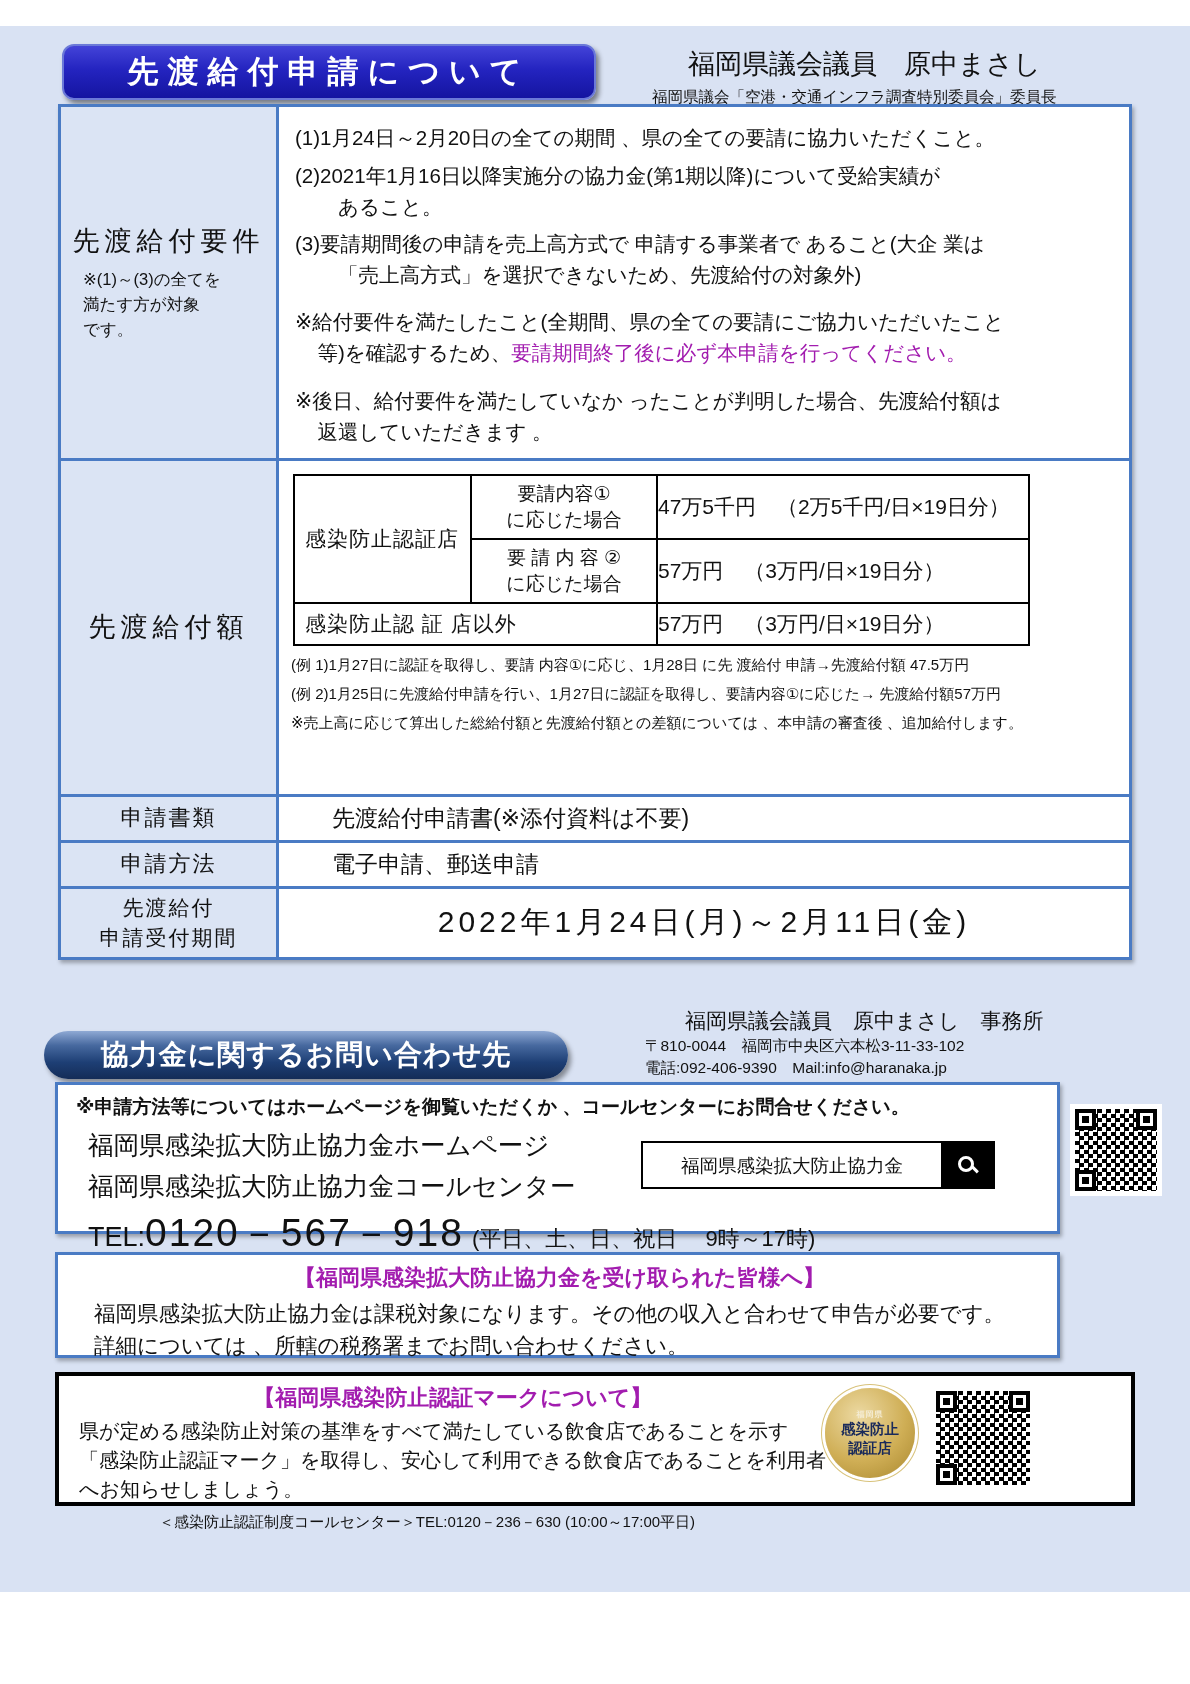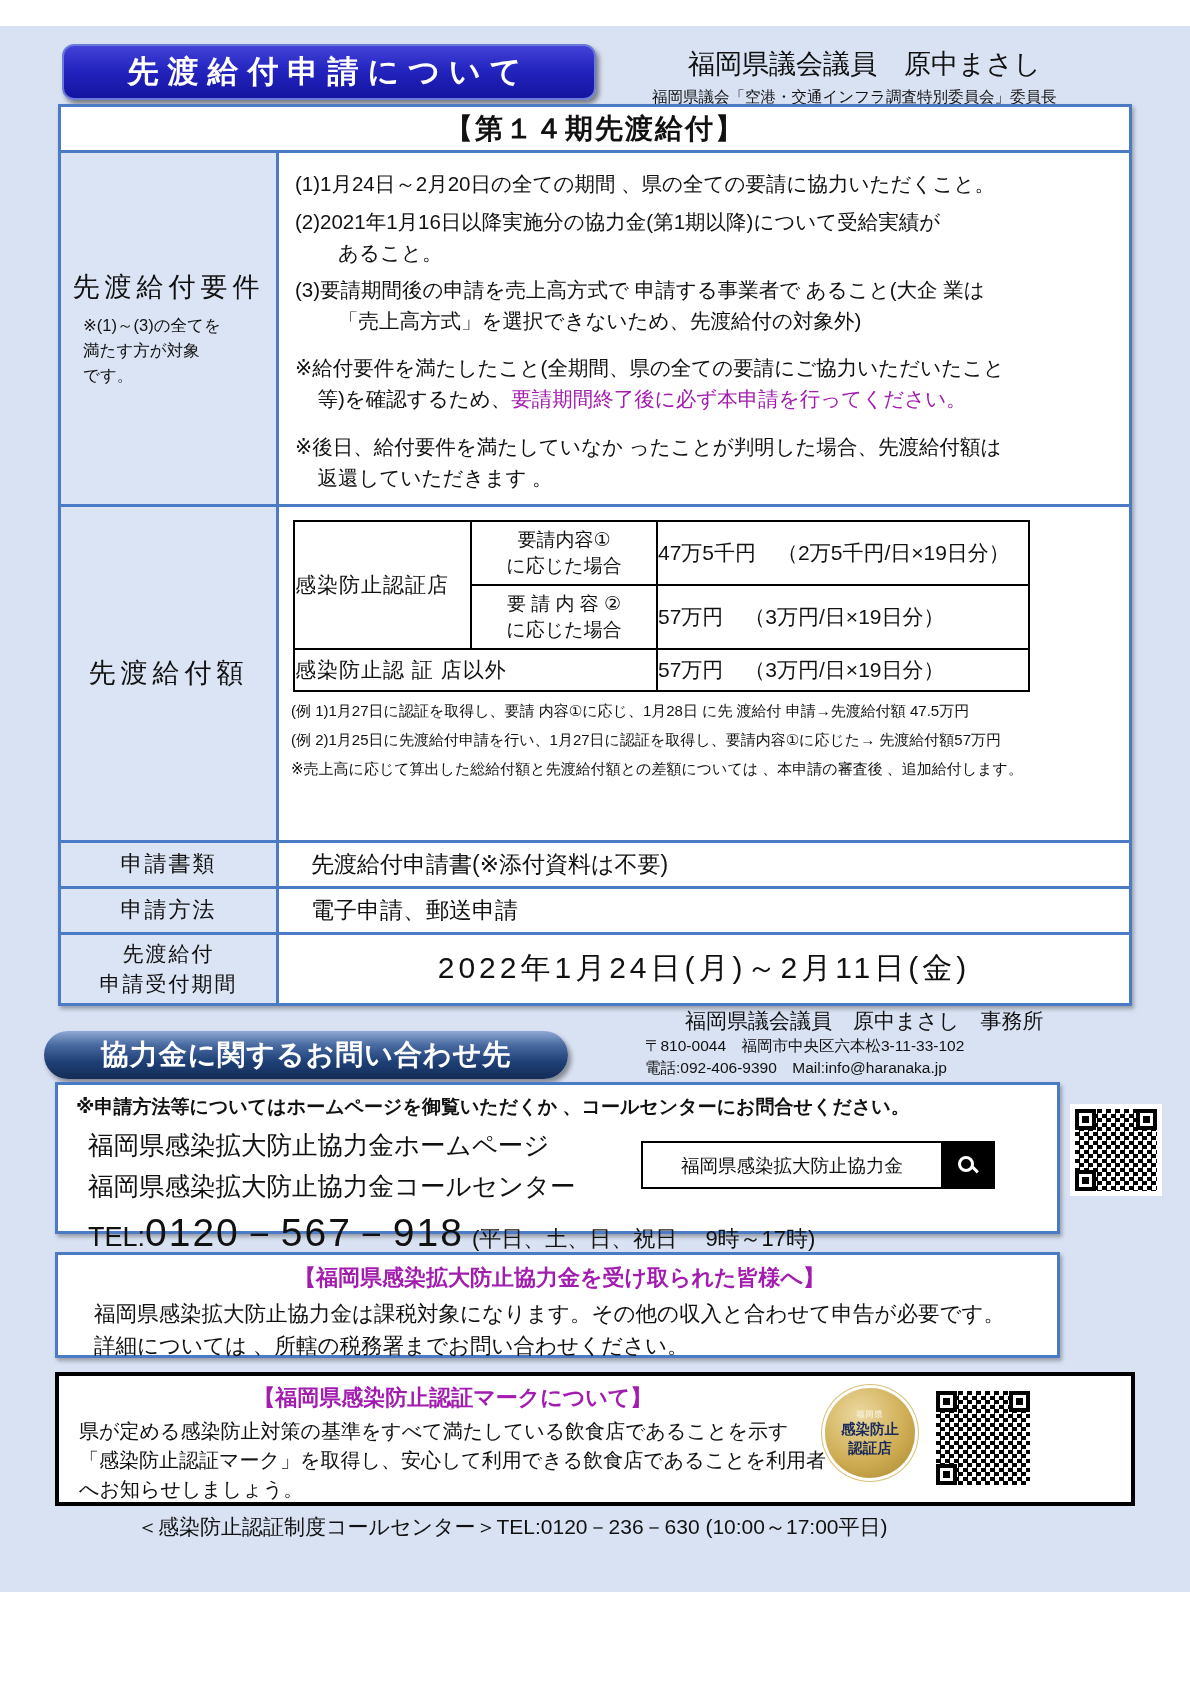--- a/index.html
+++ b/index.html
@@ -50,30 +50,30 @@
   .req-label { font-size:27px; letter-spacing:5px; }
   .req-sub { font-size:16.5px; line-height:1.5; align-self:flex-start; padding-left:22px; margin-top:8px; }
   .req-content { padding:16px 14px 10px 16px; font-size:20.5px; line-height:1.5; }
   .req-content .item { padding-left:2.1em; text-indent:-2.1em; margin-bottom:7px; }
   .req-content .note { padding-left:1.1em; text-indent:-1.1em; margin-top:16px; }
 
   .row-amount { min-height:336px; }
   .amt-content { padding:13px 10px 8px 12px; }
   .amt-table { border-collapse:collapse; margin-left:2px; }
   .amt-table td { border:2px solid #000; }
-  .amt-table .c1 { width:177px; font-size:21px; padding-left:0; letter-spacing:1px; }
+  .amt-table .c1 { width:177px; font-size:21px; padding-left:10px; letter-spacing:1px; }
   .amt-table .c2 { width:186px; font-size:19px; text-align:center; line-height:1.35; height:64px; }
   .amt-table .c3 { width:372px; font-size:21px; padding-left:0; }
   .amt-table tr:last-child .c2, .amt-table tr:last-child td { height:42px; }
   .red-note { font-size:19.5px; line-height:1.45; margin-top:11px; padding-left:1.1em; text-indent:-1.1em; }
   .example { font-size:15px; line-height:1.35; margin-top:9px; }
 
   .row-small { min-height:46px; }
   .small-label { font-size:22px; letter-spacing:2px; }
-  .small-value { font-size:23px; display:flex; align-items:center; padding-left:32px;text-align:center; }
+  .small-value { font-size:23px; display:flex; align-items:center; padding-left:53px;text-align:center; }
 
   .row-period { min-height:68px; }
   .period-label { font-size:21px; letter-spacing:2px; text-align:center; line-height:1.4; }
   .period-value { font-size:30px; letter-spacing:4px; display:flex; align-items:center; justify-content:center; }
 
   
   .office { position:absolute; left:645px; top:1006px; width:510px; line-height:1.4; }
   .office-line1 { font-size:21px; margin-left:40px; }
   .office-line2, .office-line3 { font-size:15.5px; font-weight:500; }
 
@@ -127,21 +127,21 @@
   .tax-body { font-size:21.5px; line-height:1.5; margin-top:5px; padding-left:14px; }
 
   
   .cert-box {
     position:absolute; left:55px; top:1372px; width:1080px; height:134px;
     background:#fff; border:4px solid #000;
     padding:7px 14px 19px 20px;
   }
   .cert-title { font-size:22px; font-weight:600; width:72%; text-align:center; }
   .cert-body { font-size:20px; line-height:1.45; margin-top:4px; width:750px; }
-  .cert-callcenter { font-size:21px; margin-top:9px; margin-left:58px; }
+  .cert-callcenter { font-size:15px; margin-top:9px; margin-left:80px; }
   .badge {
     position:absolute; left:766px; top:12px; width:90px; height:90px; border-radius:50%;
     background:radial-gradient(circle at 38% 30%, #ecd9a2 0%, #cfae55 55%, #a8862e 100%);
     display:flex; flex-direction:column; align-items:center; justify-content:center;
     color:#1a2a5a; font-weight:bold; text-align:center;
     box-shadow:0 0 0 3px #fff, 0 0 0 4px #d8c27a;
   }
   .badge-small { font-size:8px; color:#f4ecd4; letter-spacing:1px; }
   .badge-line { font-size:14.5px; line-height:1.25; }
 </style>
@@ -152,21 +152,20 @@
 
 <div class="title-banner">
   <span>先渡給付申請について</span>
 </div>
 <div class="author">
   <div class="author-name">福岡県議会議員　原中まさし</div>
   <div class="author-title">福岡県議会「空港・交通インフラ調査特別委員会」委員長</div>
 </div>
 
 <div class="main-table">
-  <div class="mt-title">【第１４期先渡給付】</div>
 
   <div class="mt-row row-req">
     <div class="mt-left">
       <div class="req-label">先渡給付要件</div>
       <div class="req-sub pre">※(1)～(3)の全てを
 満たす方が対象
 です。</div>
     </div>
     <div class="mt-right req-content">
       <p class="item pre">(1)1月24日～2月20日の全ての期間 、県の全ての要請に協力いただくこと。</p>

